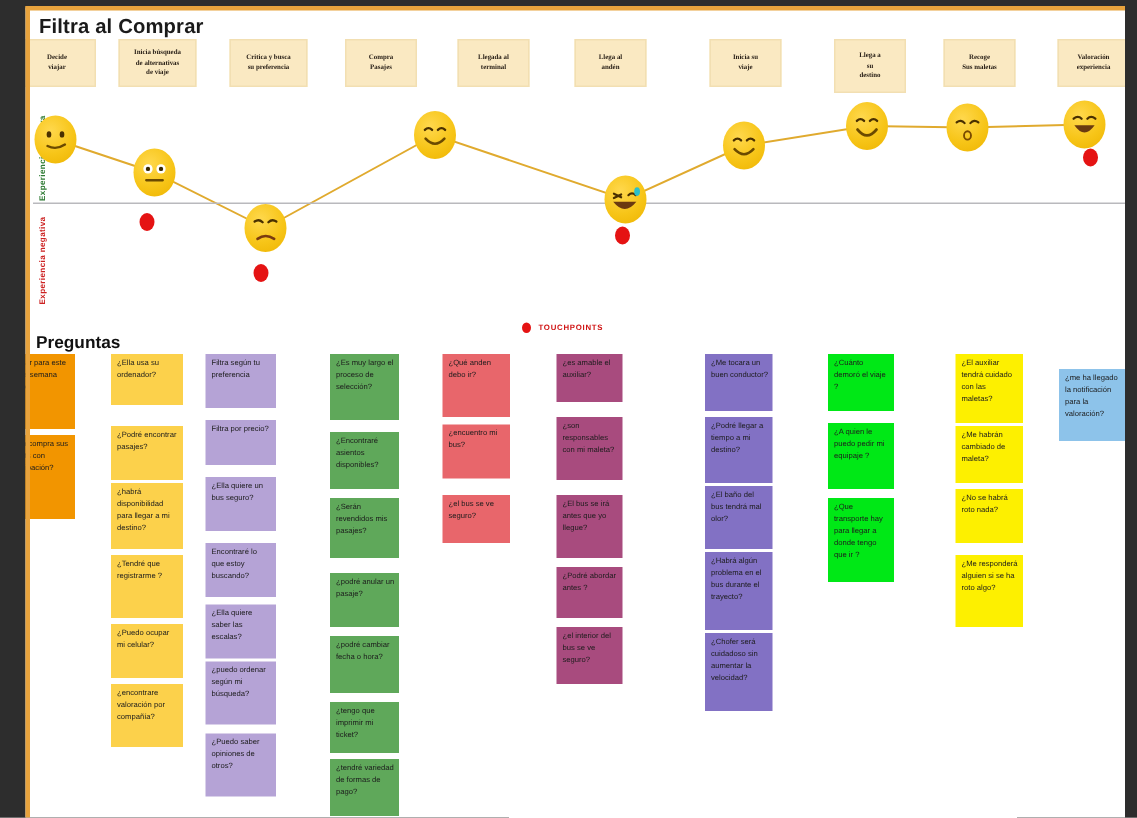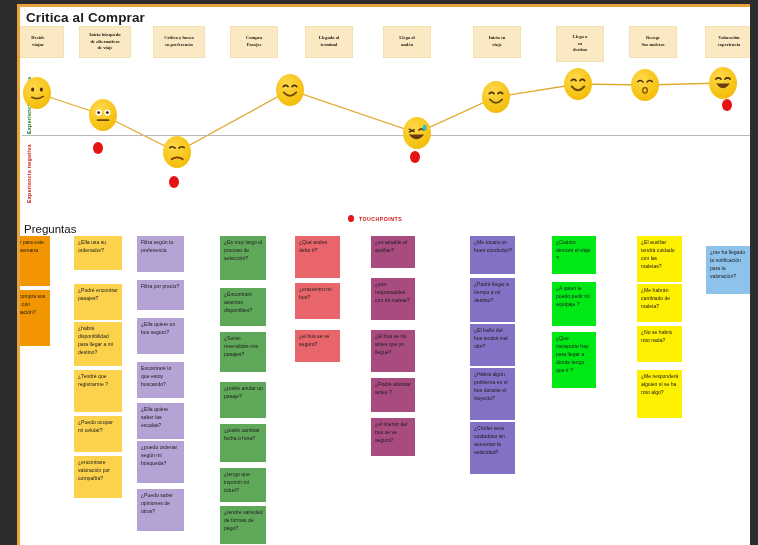--- a/index.html
+++ b/index.html
@@ -96,21 +96,21 @@
   #legend .dot {
     width: 6px; height: 7px; border-radius: 50%; background: #e51313;
   }
   #legend .txt {
     font-size: 5.2px; font-weight: bold; color: #d01414; letter-spacing: 0.5px;
   }
 
   
   #questions-title {
     position: absolute; left: 24px; top: 223px;
-    font-size: 11.5px; font-weight: normal; color: #111;
+    font-size: 11.5px; font-weight: bold; color: #111;
   }
   .note {
     position: absolute;
     font-size: 5.1px;
     line-height: 1.55;
     color: #1c1c1c;
     padding: 3px 3px 2px 4px;
     overflow: hidden;
     font-family: "Liberation Sans", sans-serif;
   }
@@ -119,21 +119,21 @@
 <body>
 
 <div id="canvas">
 
   <svg id="curve-layer" style="position:absolute;left:0;top:0;width:758px;height:230px;pointer-events:none;">
     <polyline points="37,93 103,115 177,152 290,90 417,133 496,97 578,84 645,85 723,83" fill="none" stroke="#e0aa2e" stroke-width="1.3"></polyline>
   </svg>
 
   <div id="baseline"></div>
 
-  <div id="title">Critica al Comprar</div>
+  <div id="title">Filtra al Comprar</div>
 
   <div class="axis-label" id="axis-pos" style="left:26px; top:134px; transform:rotate(-90deg);">Experiencia positiva</div>
   <div class="axis-label" id="axis-neg" style="left:26px; top:203px; transform:rotate(-90deg);">Experiencia negativa</div>
 
   <div id="stage-cards">
       <div class="stage-card" style="left: 12px; top: 26px; width: 52px; height: 32px;">Decide
 viajar</div>
       <div class="stage-card" style="left: 79px; top: 26px; width: 52px; height: 32px;">Inicia búsqueda
 de alternativas
 de viaje</div>

